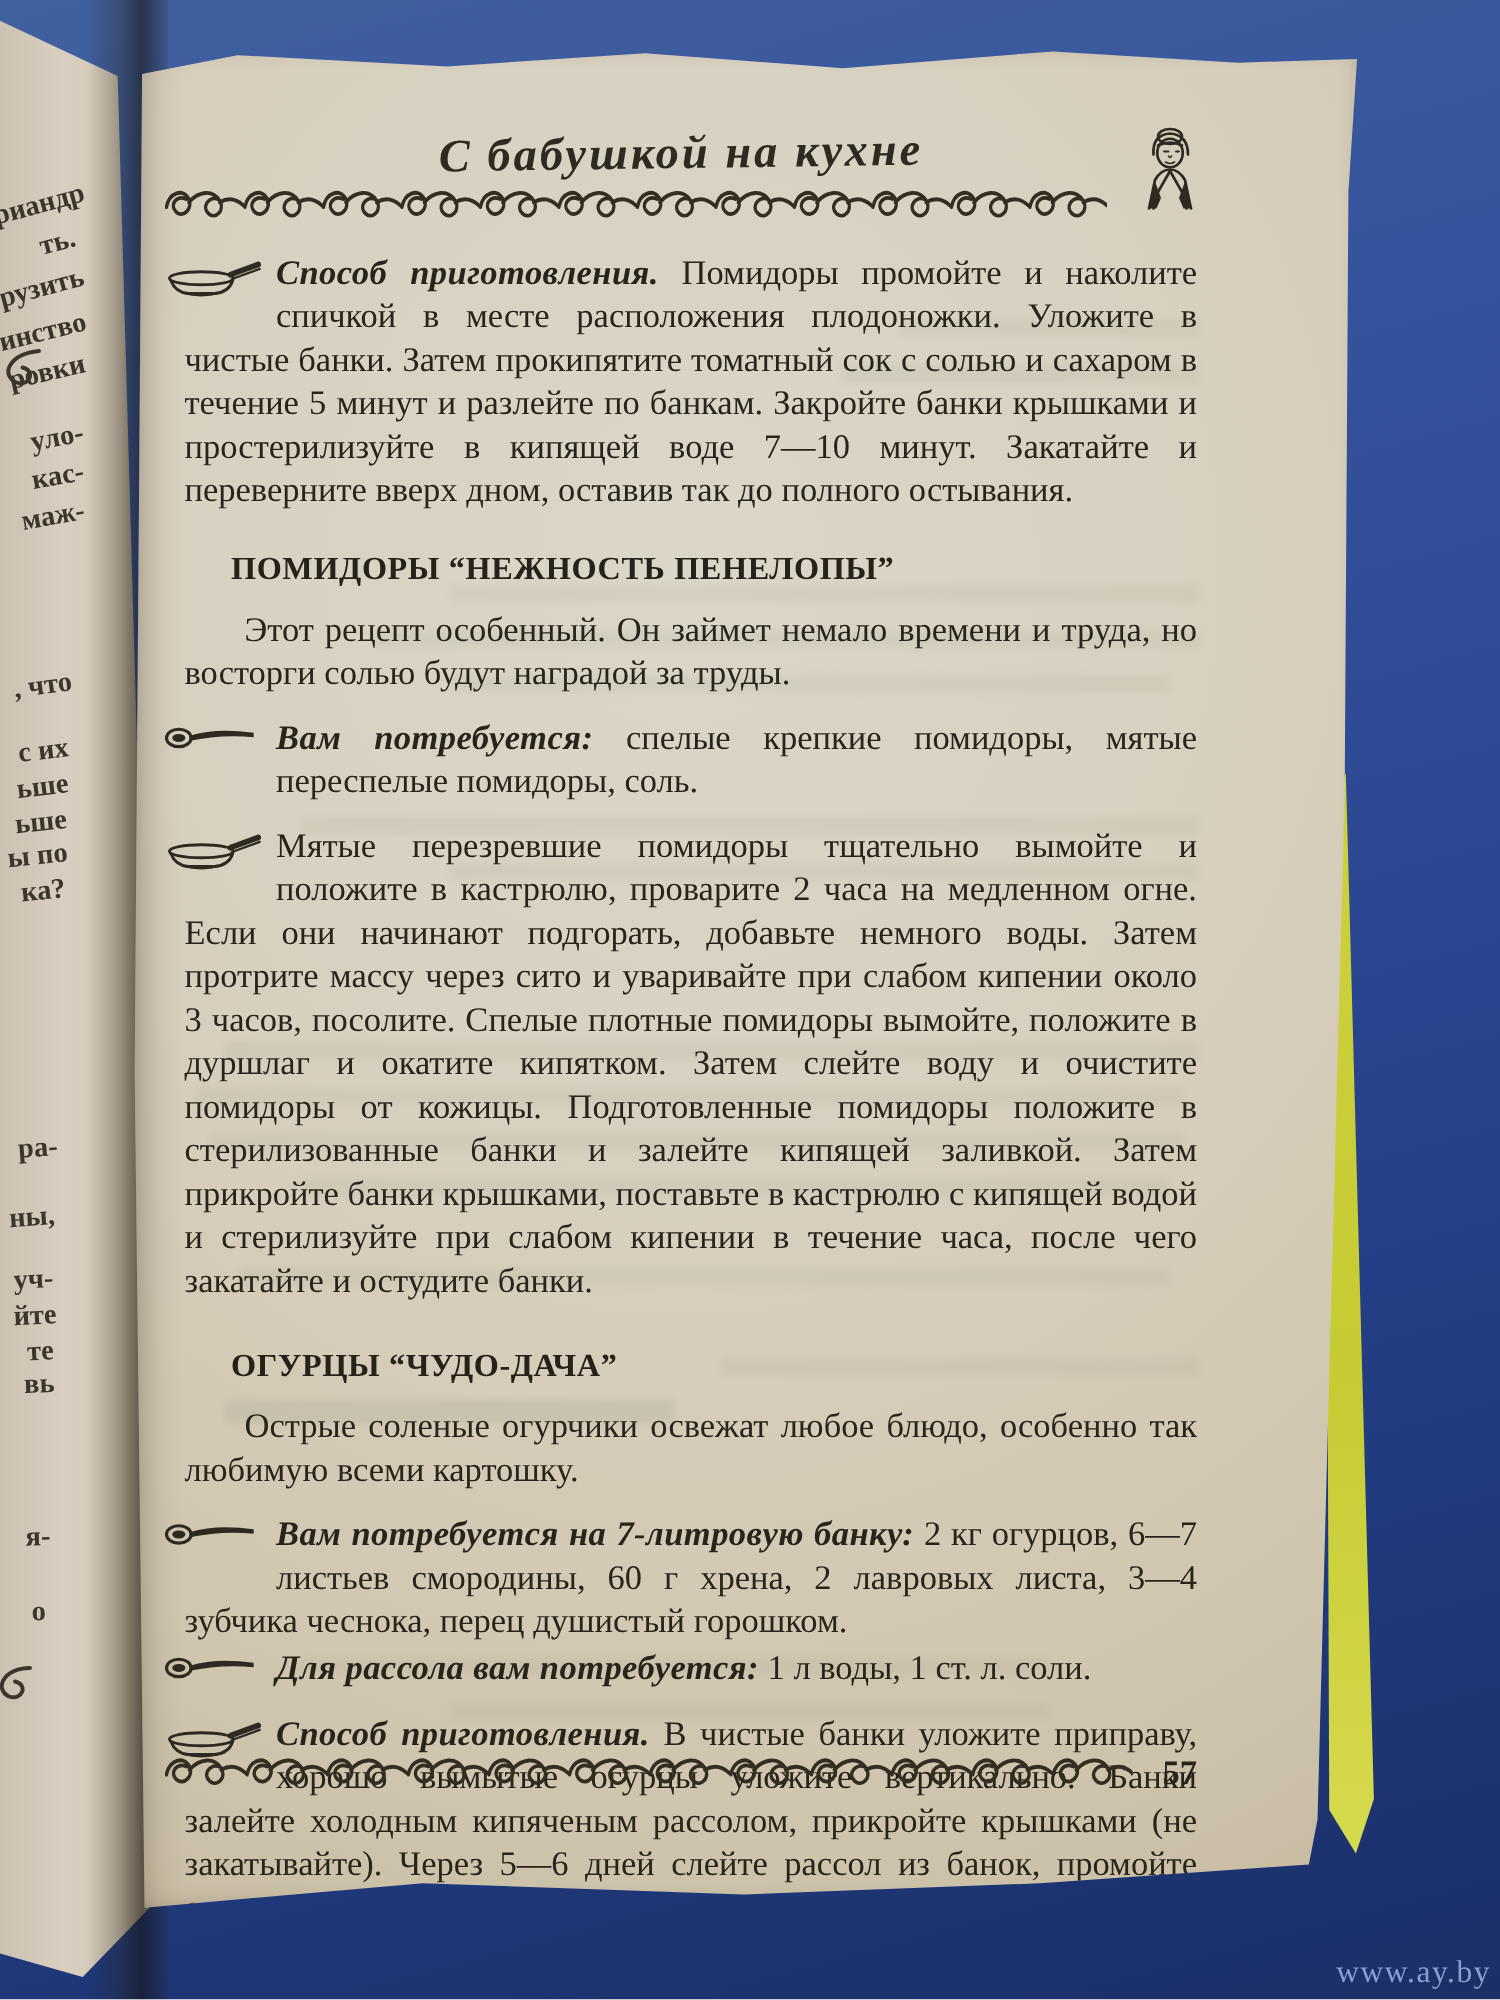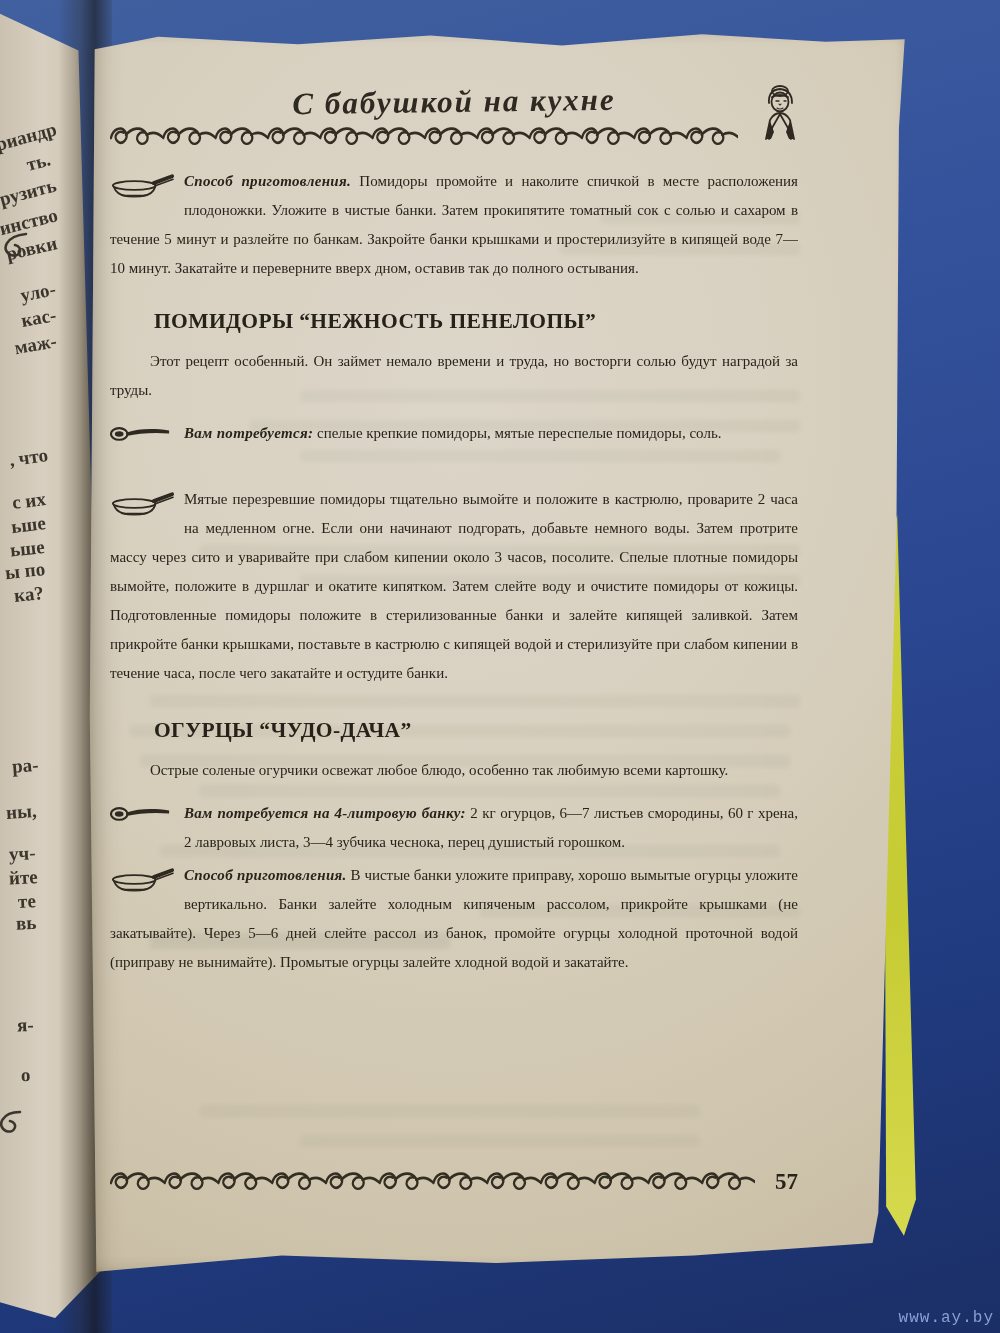--- a/index.html
+++ b/index.html
@@ -56,36 +56,36 @@
     text-align:center; font-size:31px; font-style:italic; font-weight:bold;
     letter-spacing:2px; color:#2e2a21; transform:rotate(-0.8deg);
   }
   .header-row { position:relative; margin-top:3px; height:34px; }
   .orn { display:block; }
   .grandma { position:absolute; right:-6px; top:-40px; width:48px; height:58px; }
 
   .block { position:relative; overflow:hidden; margin-top:12px; }
   .block .icon { float:left; width:74px; height:52px; padding-top:5px; }
   p.lead, p.cont, p.para {
-    text-align:justify; font-size:15px; line-height:29px; color:#29241b;
+    text-align:justify; font-size:23px; line-height:29px; color:#29241b;margin-left:13px;
   }
   .lbl { font-weight:bold; font-style:italic; letter-spacing:0.3px; }
   p.cont { text-indent:0;font-family:Liberation Serif, serif; }
   p.para { text-indent:40px; margin-top:12px; }
   h2 { font-size:21.5px; font-weight:bold; letter-spacing:0.4px; color:#25201780;
        color:#262119; margin:26px 0 13px 44px; }
 
   .footer { position:absolute; top:1140px; left:26px; width:688px;
             display:flex; align-items:center; }
   .footer .orn-wrap { flex:1; margin-right:20px; }
   .page-num { font-size:23px; font-weight:bold; color:#29241b; }
 
   .watermark {
     position:absolute; right:6px; bottom:6px; z-index:5;
-    font-family:Liberation Mono, monospace; font-size:16px;
+    font-family:Liberation Serif, serif; font-size:21px;
     color:#8fa5d8; letter-spacing:1px; opacity:0.95;
   }
 </style>
 </head>
 <body>
 
 <svg width="0" height="0" style="position:absolute" aria-hidden="true">
   <defs>
     <g id="curl-motif" fill="none" stroke="#332d22" stroke-width="2.4" stroke-linecap="round">
       <path d="M1 14 C3 5 13 2 17 9 C20 15 13 21 8 17 C3 13 8 6 15 9"></path>
@@ -238,23 +238,33 @@
       <p class="para">Острые соленые огурчики освежат любое блюдо, особенно так любимую всеми картошку.</p>
 
       <div class="block" style="margin-top:14px">
         <span class="icon">
           <svg width="62" height="18" viewBox="0 0 64 18">
             <ellipse cx="9.5" cy="10" rx="8.5" ry="6" fill="none" stroke="#2f2a21" stroke-width="2.2"></ellipse>
             <ellipse cx="9.5" cy="10" rx="4.5" ry="2.8" fill="#2f2a21"></ellipse>
             <path d="M17 8.5 C30 4.5 44 4 61 6.5 L61 9.5 C44 8 30 9.5 17 12 Z" fill="#2f2a21"></path>
           </svg>
         </span>
-        <p class="lead"><span class="lbl">Вам потребуется на 4-литровую банку:</span> <span>2 кг огурцов, 6—7 листьев смородины, 60 г хрена, 2 лавровых листа, 3—4 зубчика чеснока, перец душистый горошком.</span></p>
-      </div>
-
+        <p class="lead"><span class="lbl">Вам потребуется на 7-литровую банку:</span> <span>2 кг огурцов, 6—7 листьев смородины, 60 г хрена, 2 лавровых листа, 3—4 зубчика чеснока, перец душистый горошком.</span></p>
+      </div>
+
+      <div class="block" style="margin-top:2px">
+        <span class="icon" style="height:40px">
+          <svg width="62" height="18" viewBox="0 0 64 18">
+            <ellipse cx="9.5" cy="10" rx="8.5" ry="6" fill="none" stroke="#2f2a21" stroke-width="2.2"></ellipse>
+            <ellipse cx="9.5" cy="10" rx="4.5" ry="2.8" fill="#2f2a21"></ellipse>
+            <path d="M17 8.5 C30 4.5 44 4 61 6.5 L61 9.5 C44 8 30 9.5 17 12 Z" fill="#2f2a21"></path>
+          </svg>
+        </span>
+        <p class="lead"><span class="lbl">Для рассола вам потребуется:</span> <span>1 л воды, 1 ст. л. соли.</span></p>
+      </div>
 
       <div class="block" style="margin-top:4px">
         <span class="icon">
           <svg width="66" height="28" viewBox="0 0 68 28">
             <g fill="none" stroke="#2f2a21" stroke-width="2" stroke-linecap="round">
               <ellipse cx="25" cy="13.5" rx="22" ry="4.5"></ellipse>
               <path d="M4 15 Q7 23 16 24 L34 24 Q44 23 46.5 15"></path>
               <path d="M12 23.5 Q25 27 38 23.5" stroke-width="1.4"></path>
               <path d="M45 11 L64 4" stroke-width="4"></path>
               <path d="M46 14 L65 7" stroke-width="1.6"></path>

